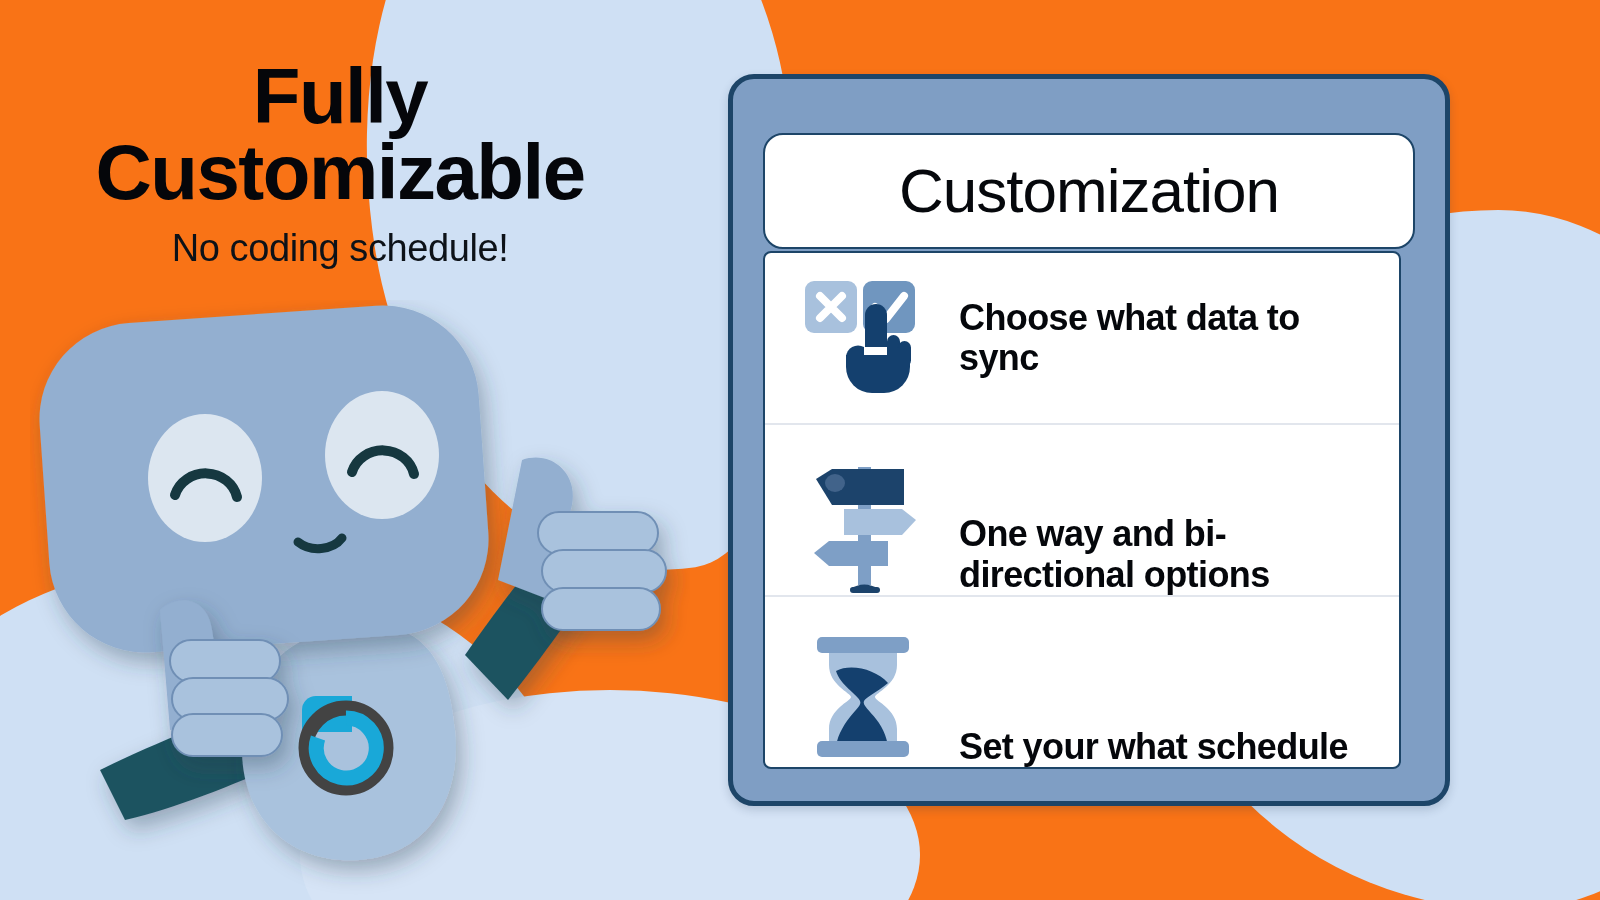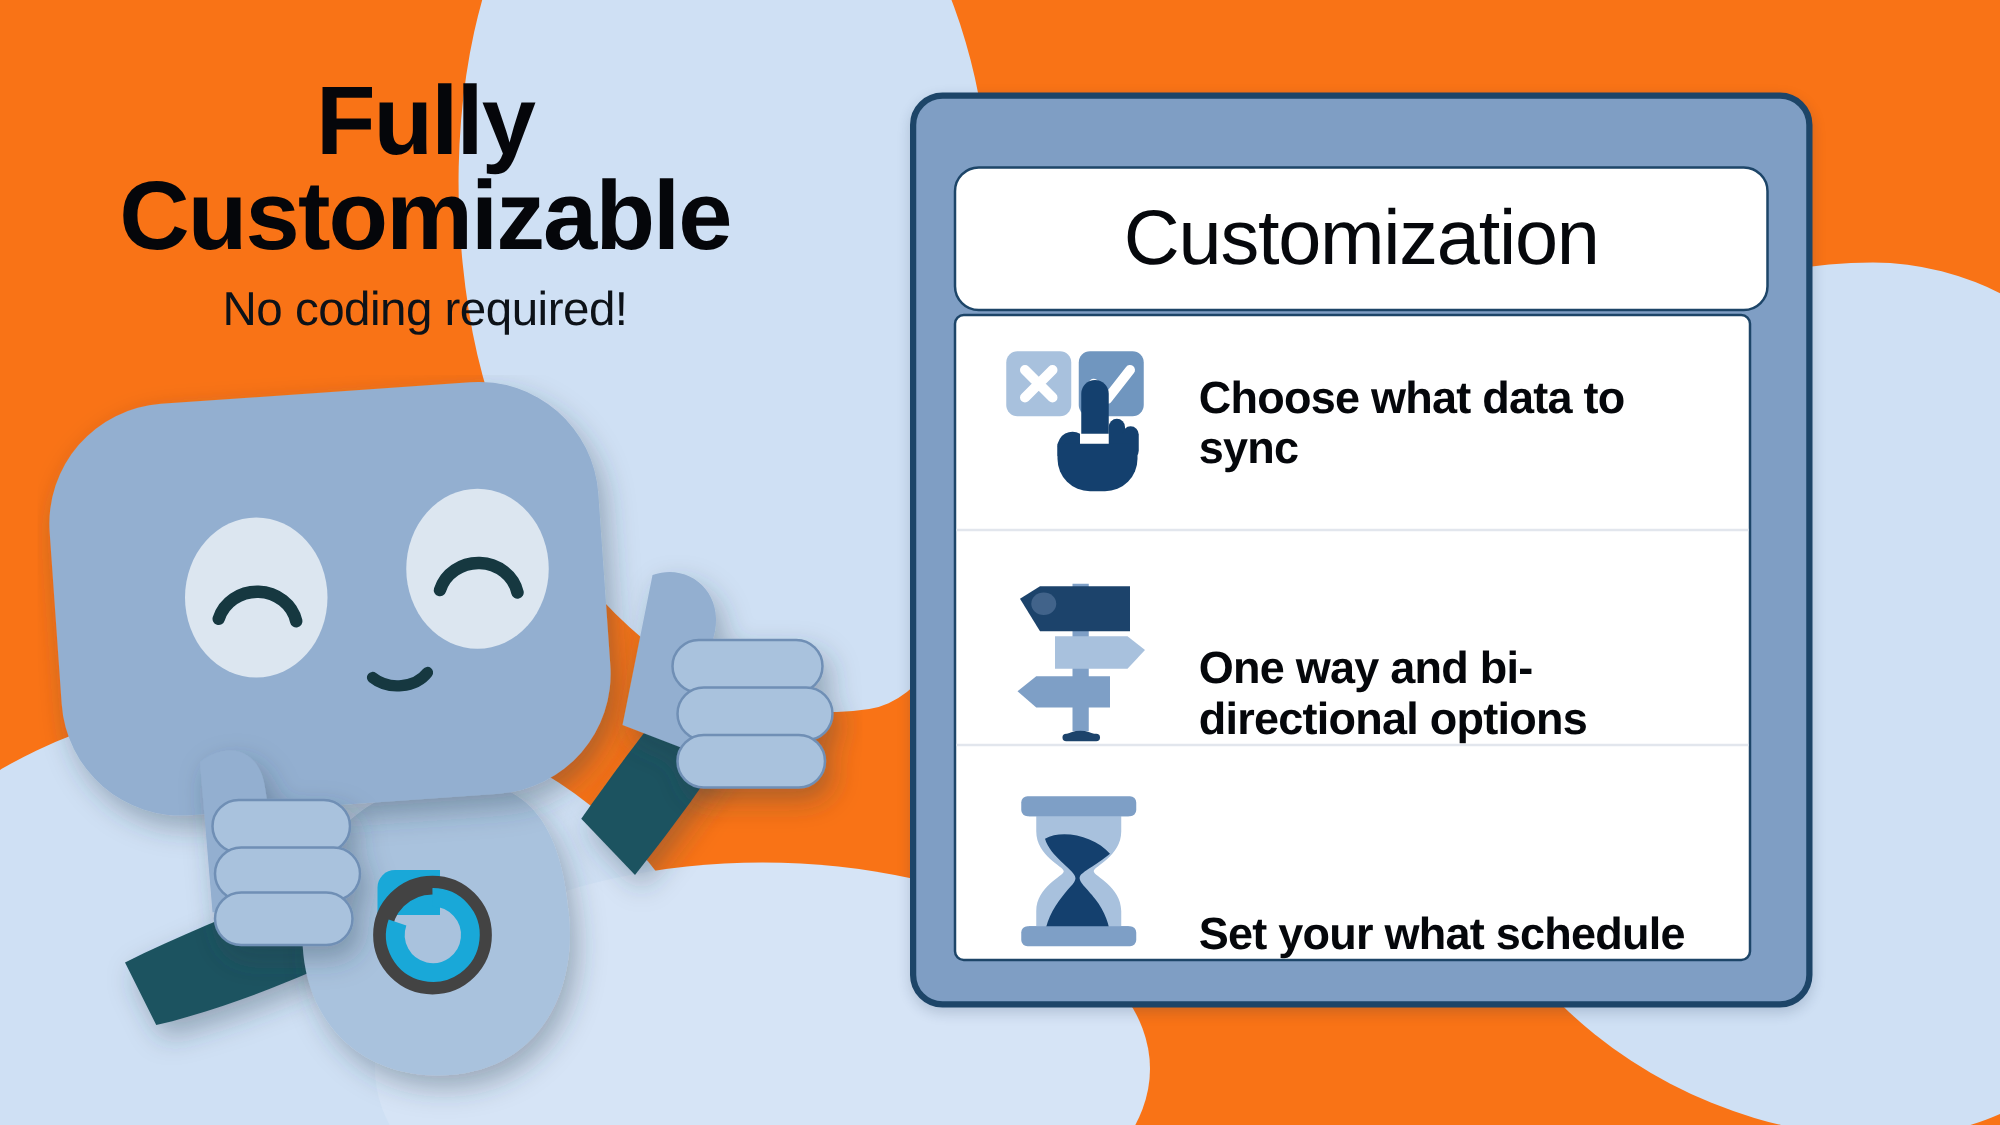--- a/index.html
+++ b/index.html
@@ -107,21 +107,21 @@
   <div class="bg-blob" id="blob-a"></div>
   <div class="bg-blob" id="blob-b"></div>
   <div class="bg-blob" id="blob-c"></div>
   <div class="bg-blob" id="blob-d"></div>
 
   <div id="headline-block">
     <div id="headline">
       <div>Fully</div>
       <div>Customizable</div>
     </div>
-    <div id="subheadline">No coding required!</div>
+    <div id="subheadline">No coding schedule!</div>
   </div>
 
   <div id="robot">
     <svg viewBox="0 0 660 600" xmlns="http://www.w3.org/2000/svg">
       <defs>
         <filter id="softshadow" x="-30%" y="-30%" width="170%" height="170%">
           <feDropShadow dx="6" dy="10" stdDeviation="11" flood-color="#2b3a4a" flood-opacity="0.35"></feDropShadow>
         </filter>
       </defs>
 

